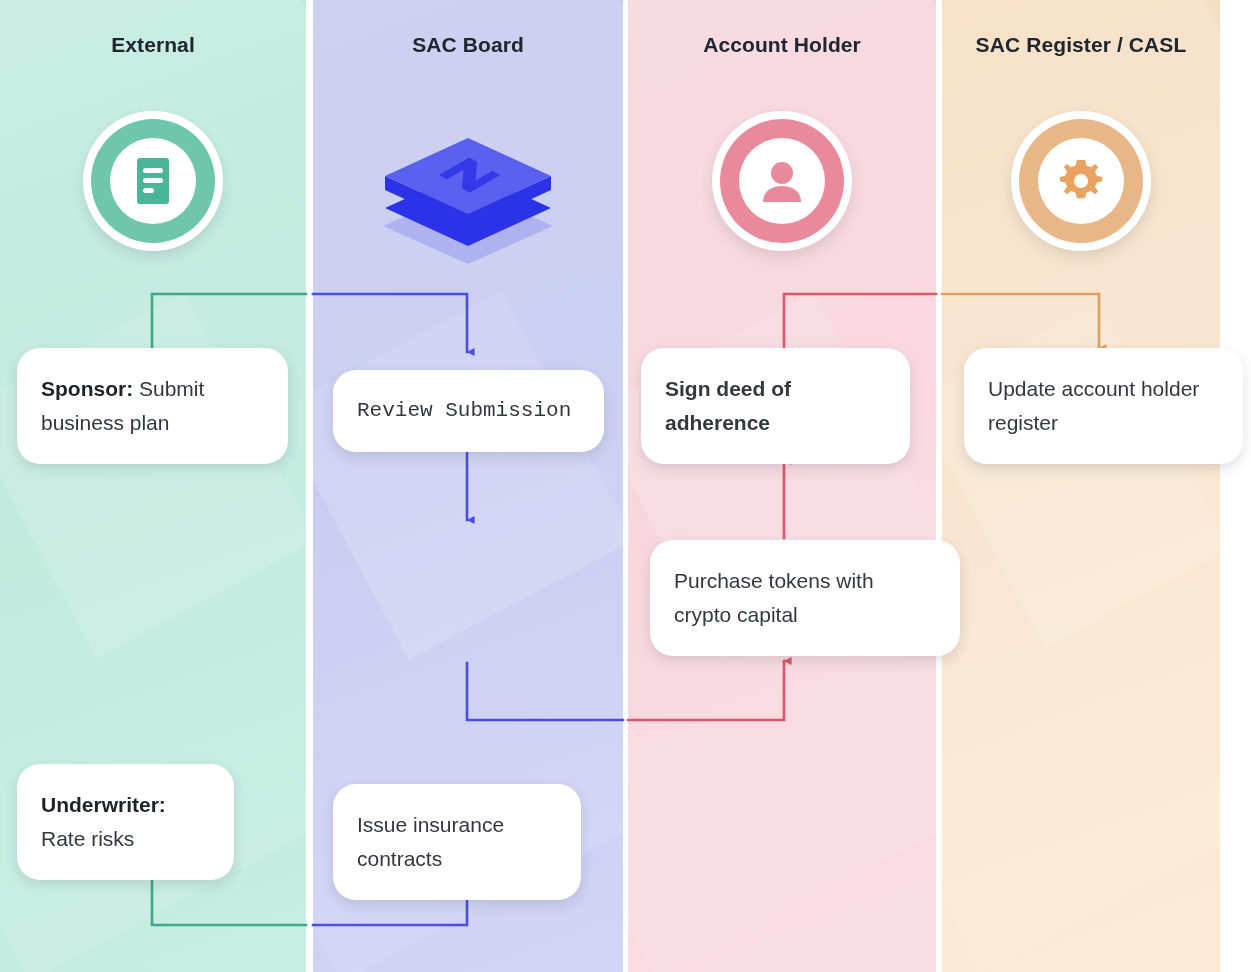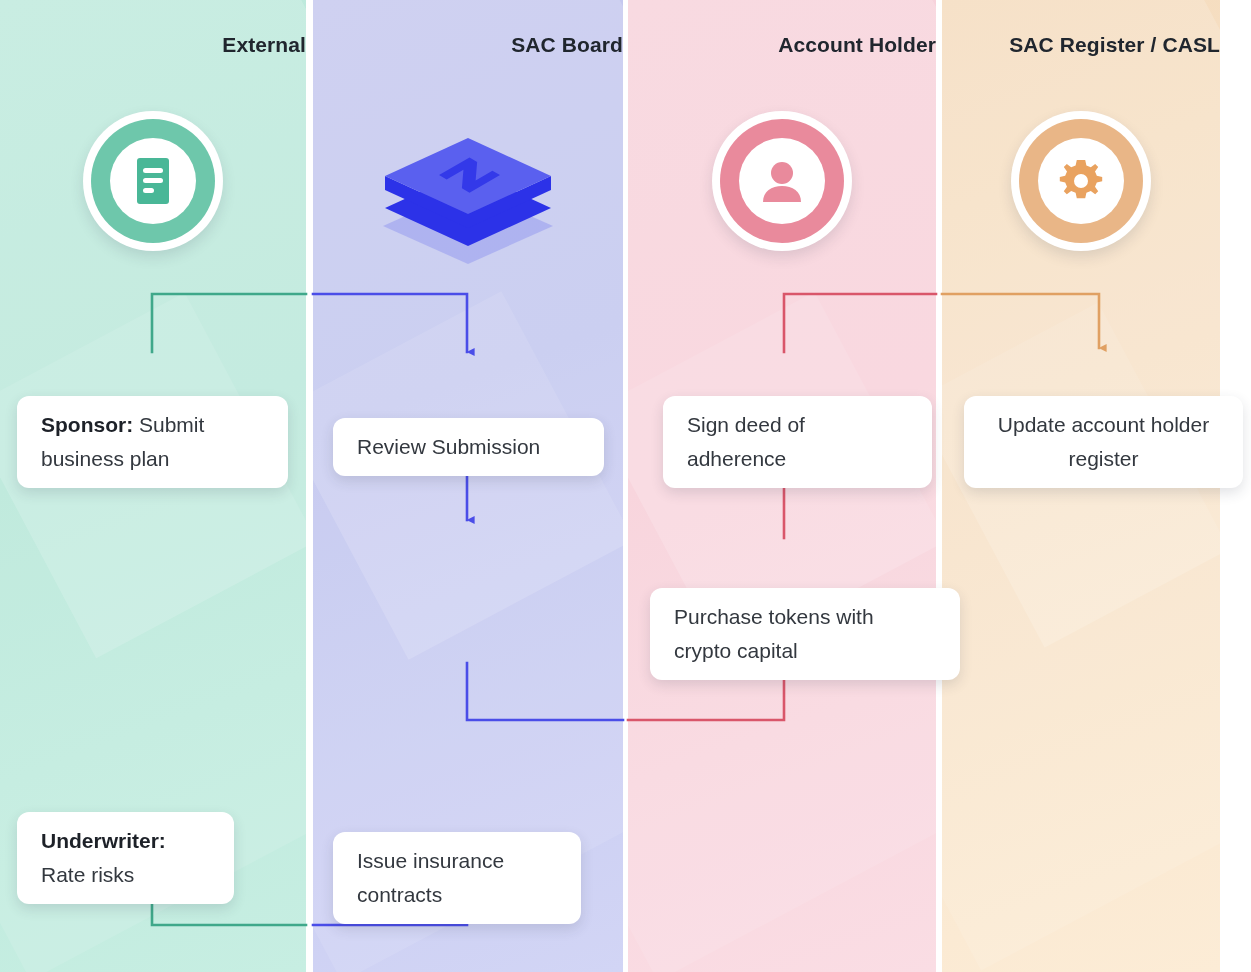--- a/index.html
+++ b/index.html
@@ -54,21 +54,21 @@
   .lane-external .lane-bg { background: linear-gradient(160deg,#bfeadd 0%, #b9e8da 45%, #c7eee2 100%); }
   .lane-board    .lane-bg { background: linear-gradient(160deg,#c6c9ef 0%, #c2c6ef 40%, #d2d5f5 100%); }
   .lane-holder   .lane-bg { background: linear-gradient(160deg,#f7d3dc 0%, #f8d1da 45%, #fadde4 100%); }
   .lane-register .lane-bg { background: linear-gradient(160deg,#f5dcbe 0%, #f7e2c8 40%, #fcecd6 100%); }
 
   
   .lane-title {
     position: absolute;
     top: 33px;
     left: 0; right: 0;
-    text-align: right;
+    text-align: center;
     font-size: 21px;
     font-weight: bold;
     color: #20262e;
     letter-spacing: 0.1px;
     z-index: 6;
   }
 
   
   .lane-icon {
     position: absolute;
@@ -114,28 +114,27 @@
     left: 50%;
     transform: translateX(-50%);
     width: 200px; height: 165px;
     z-index: 6;
   }
 
   
   .node {
     position: absolute;
     background: #ffffff;
-    border-radius: 12px;
+    border-radius: 23px;
     box-shadow: 0 5px 13px rgba(40,48,70,0.14);
-    padding: 12px 24px;
+    padding: 24px 24px;
     font-size: 21px;
     line-height: 34px;
     color: #33383f;
     z-index: 5;
-    margin-top: 48px;
   }
   .node b { font-weight: bold; color: #1d2128; }
 
   
   #wires {
     position: absolute;
     inset: 0;
     width: 1251px; height: 972px;
     z-index: 4;
     pointer-events: none;
@@ -268,29 +267,29 @@
     <g>
       <path d="M152,868 L152,925 L306,925" fill="none" stroke="#3fa88a" stroke-width="2.6" stroke-linecap="square"></path>
       <path d="M313,925 L467,925 L467,872" fill="none" stroke="#4a4de8" stroke-width="2.6" stroke-linecap="square" marker-end="url(#ah-blue-up)"></path>
     </g>
   </svg>
 
   <div class="node" style="left:17px; top:348px; width:271px;">
     <b>Sponsor:</b><span> Submit business plan</span>
   </div>
 
-  <div class="node" style="left:333px; top:370px; width:271px;">
+  <div class="node" style="left:333px; top:370px; width:271px;font-family:Liberation Mono, monospace;">
     <span>Review Submission</span>
   </div>
 
-  <div class="node" style="left:663px; top:348px; width:269px;">
+  <div class="node" style="left:641px; top:348px; width:269px;font-weight:bold;">
     <span>Sign deed of adherence</span>
   </div>
 
-  <div class="node" style="left:964px; top:348px; width:279px;text-align:center;">
+  <div class="node" style="left:964px; top:348px; width:279px;">
     <span>Update account holder register</span>
   </div>
 
 
   <div class="node" style="left:650px; top:540px; width:310px;">
     <span>Purchase tokens with crypto capital</span>
   </div>
 
   <div class="node" style="left:17px; top:764px; width:217px;">
     <b>Underwriter:</b><br>

